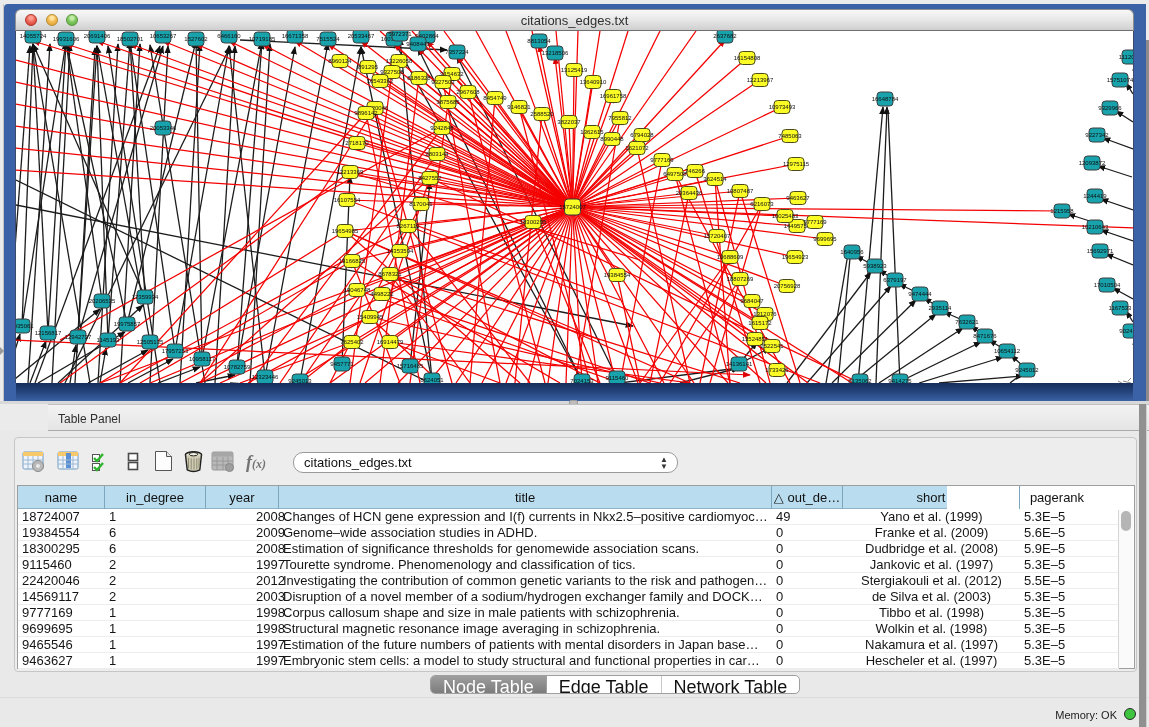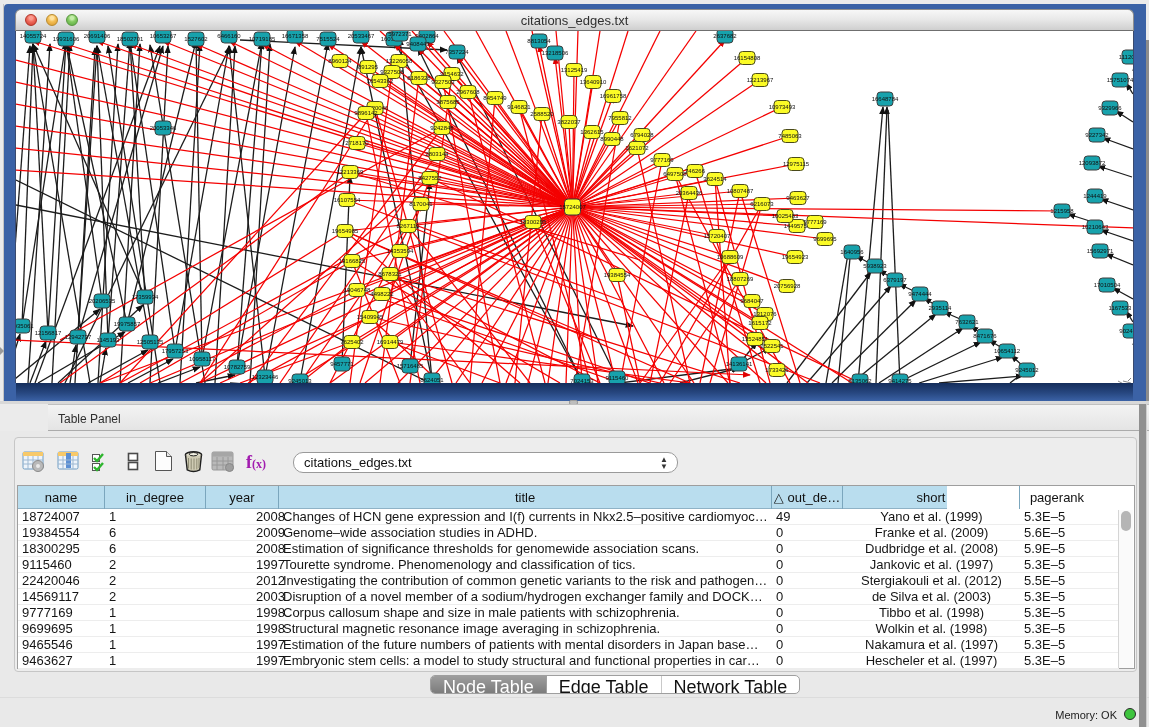--- a/index.html
+++ b/index.html
@@ -702,21 +702,21 @@
             <path d="M3.6 5.6 l1.6 14.2 q6.3 3.4 12.6 0 L19.4 5.6" fill="#cfcbb4" stroke="#1f1f1f" stroke-width="1.4"></path>
             <path d="M6.5 8 v10.5 M9.2 8.5 v11 M12 8.5 v11 M14.8 8.5 v11 M17 8 v10" stroke="#8f8c74" fill="none"></path>
             <ellipse cx="11.5" cy="4.2" rx="4.2" ry="1.7" fill="#f2f0e2" stroke="#1f1f1f"></ellipse>
           </svg>
         <svg class="ticon" style="left:196px" width="25" height="23">
             <rect x="1" y="2" width="21" height="18" rx="1.5" fill="#b9b9b9" stroke="#999"></rect>
             <rect x="1" y="2" width="21" height="4.5" fill="#a6a6a6"></rect>
             <path d="M1 11 h21 M1 15 h21 M6 7 v13 M12 7 v13 M17 7 v13" stroke="#989898" stroke-width="1" fill="none"></path>
             <circle cx="18.5" cy="17.5" r="4" fill="#9e9e9e" stroke="#888"></circle>
           </svg>
-        <div class="ticon" style="left:231px; top:2px; font-family:'Liberation Serif',serif; font-weight:bold; font-size:18px; color:#a21caf;">f<span style="font-size:12px">(x)</span></div>
+        <div class="ticon" style="left:231px; top:2px; font-family:'Liberation Serif',serif; font-style:italic; font-weight:bold; font-size:18px; color:#737373;">f<span style="font-size:12px">(x)</span></div>
         <div id="combo">citations_edges.txt<div class="arrows">▲<br>▼</div></div>
       </div>
       <div id="table">
         <div id="thead">
           <div class="h" style="left:0; width:87px;">name</div>
           <div class="h" style="left:87px; width:101px;">in_degree</div>
           <div class="h" style="left:188px; width:73px;">year</div>
           <div class="h" style="left:261px; width:493px;">title</div>
           <div class="h" style="left:754px; width:71px;">△ out_de…</div>
           <div class="h" style="left:825px; width:177px;">short</div>

